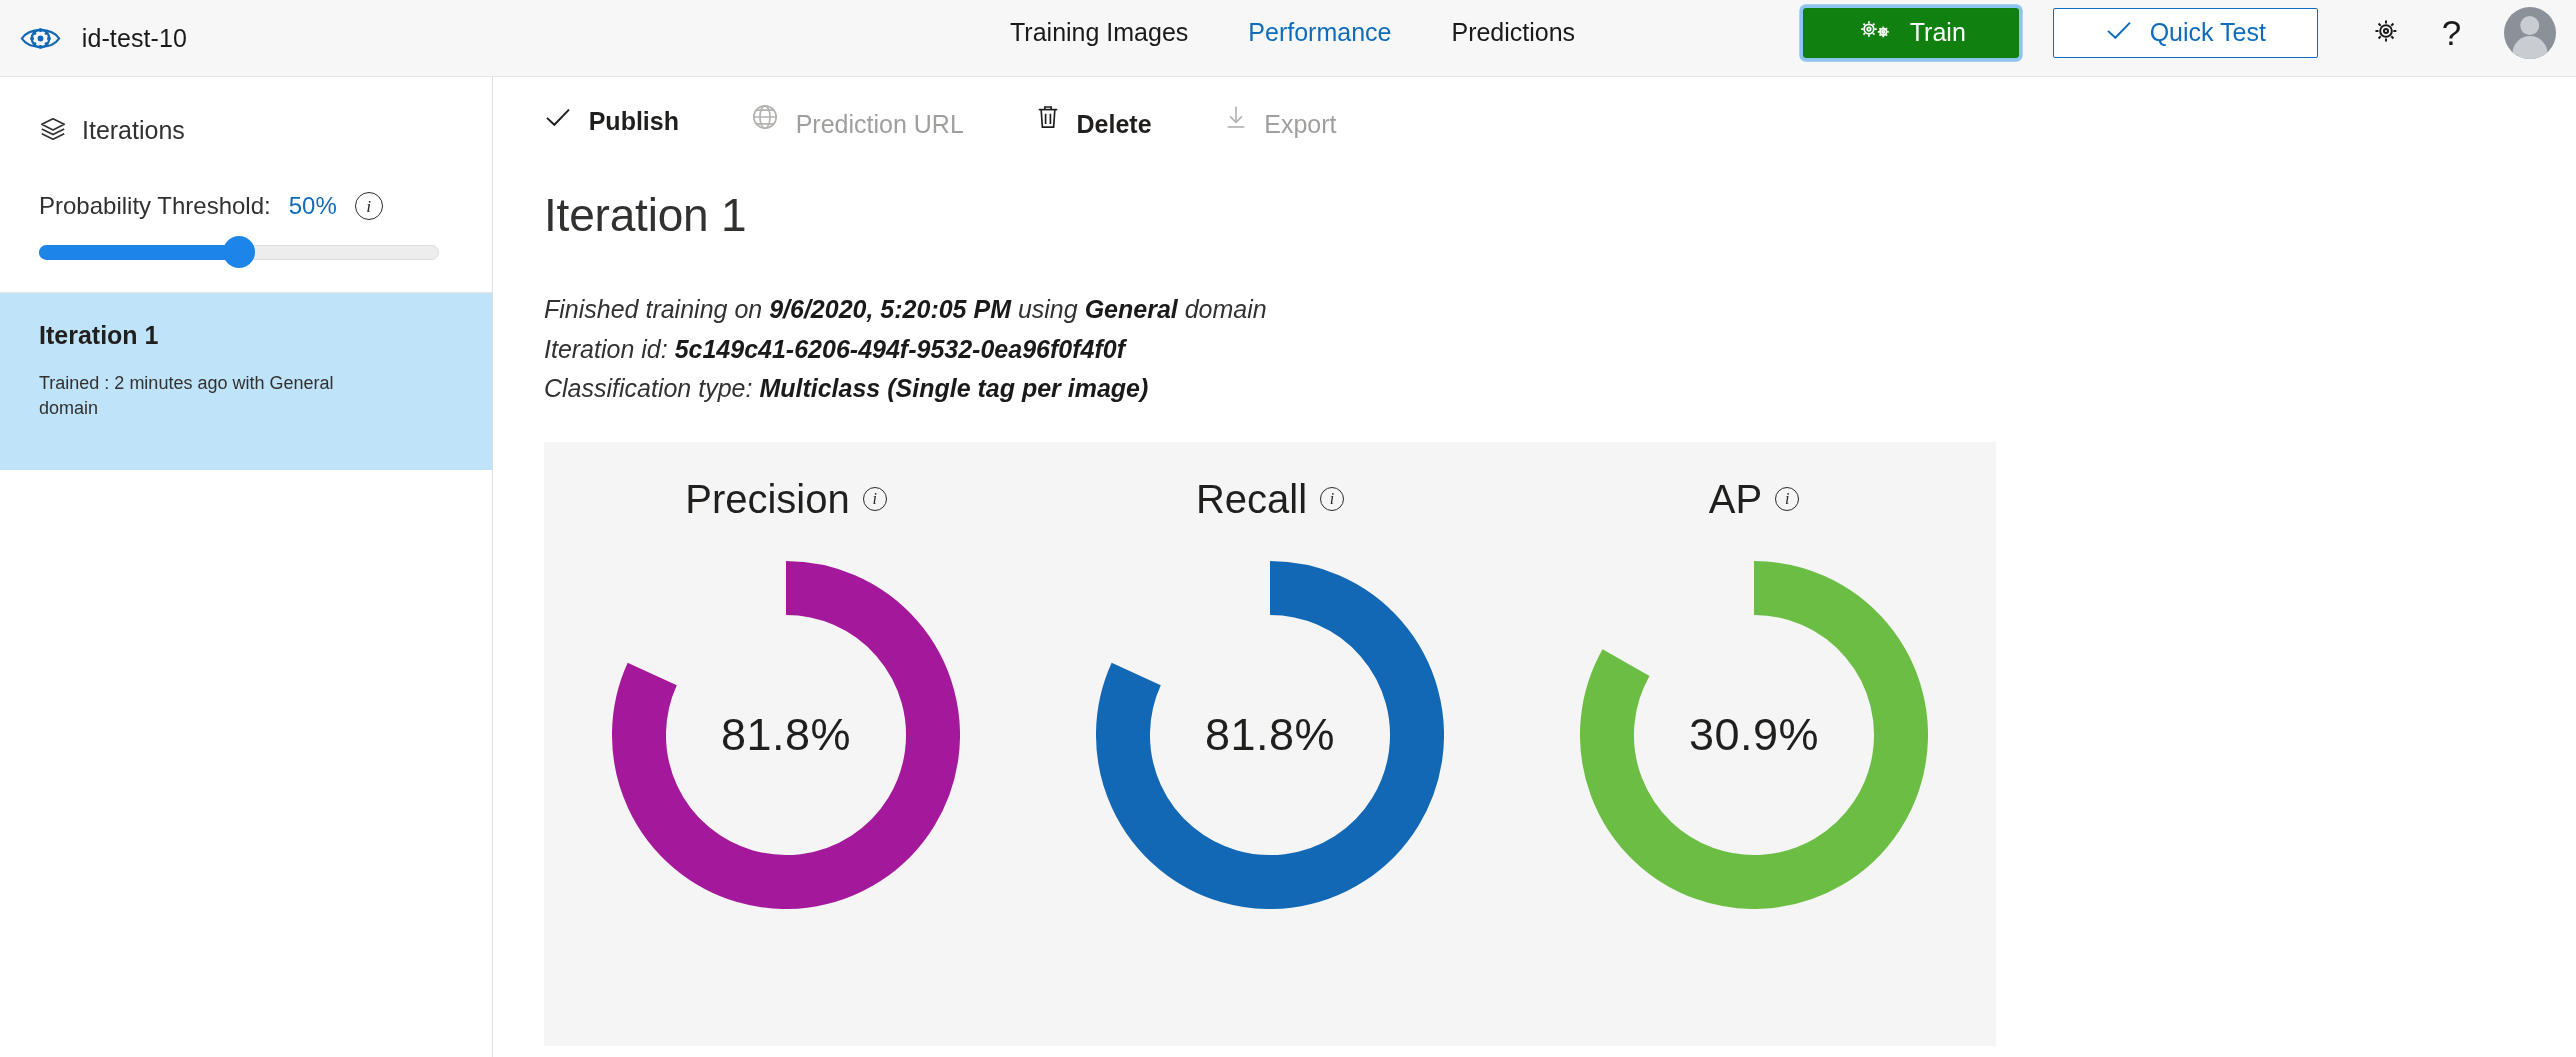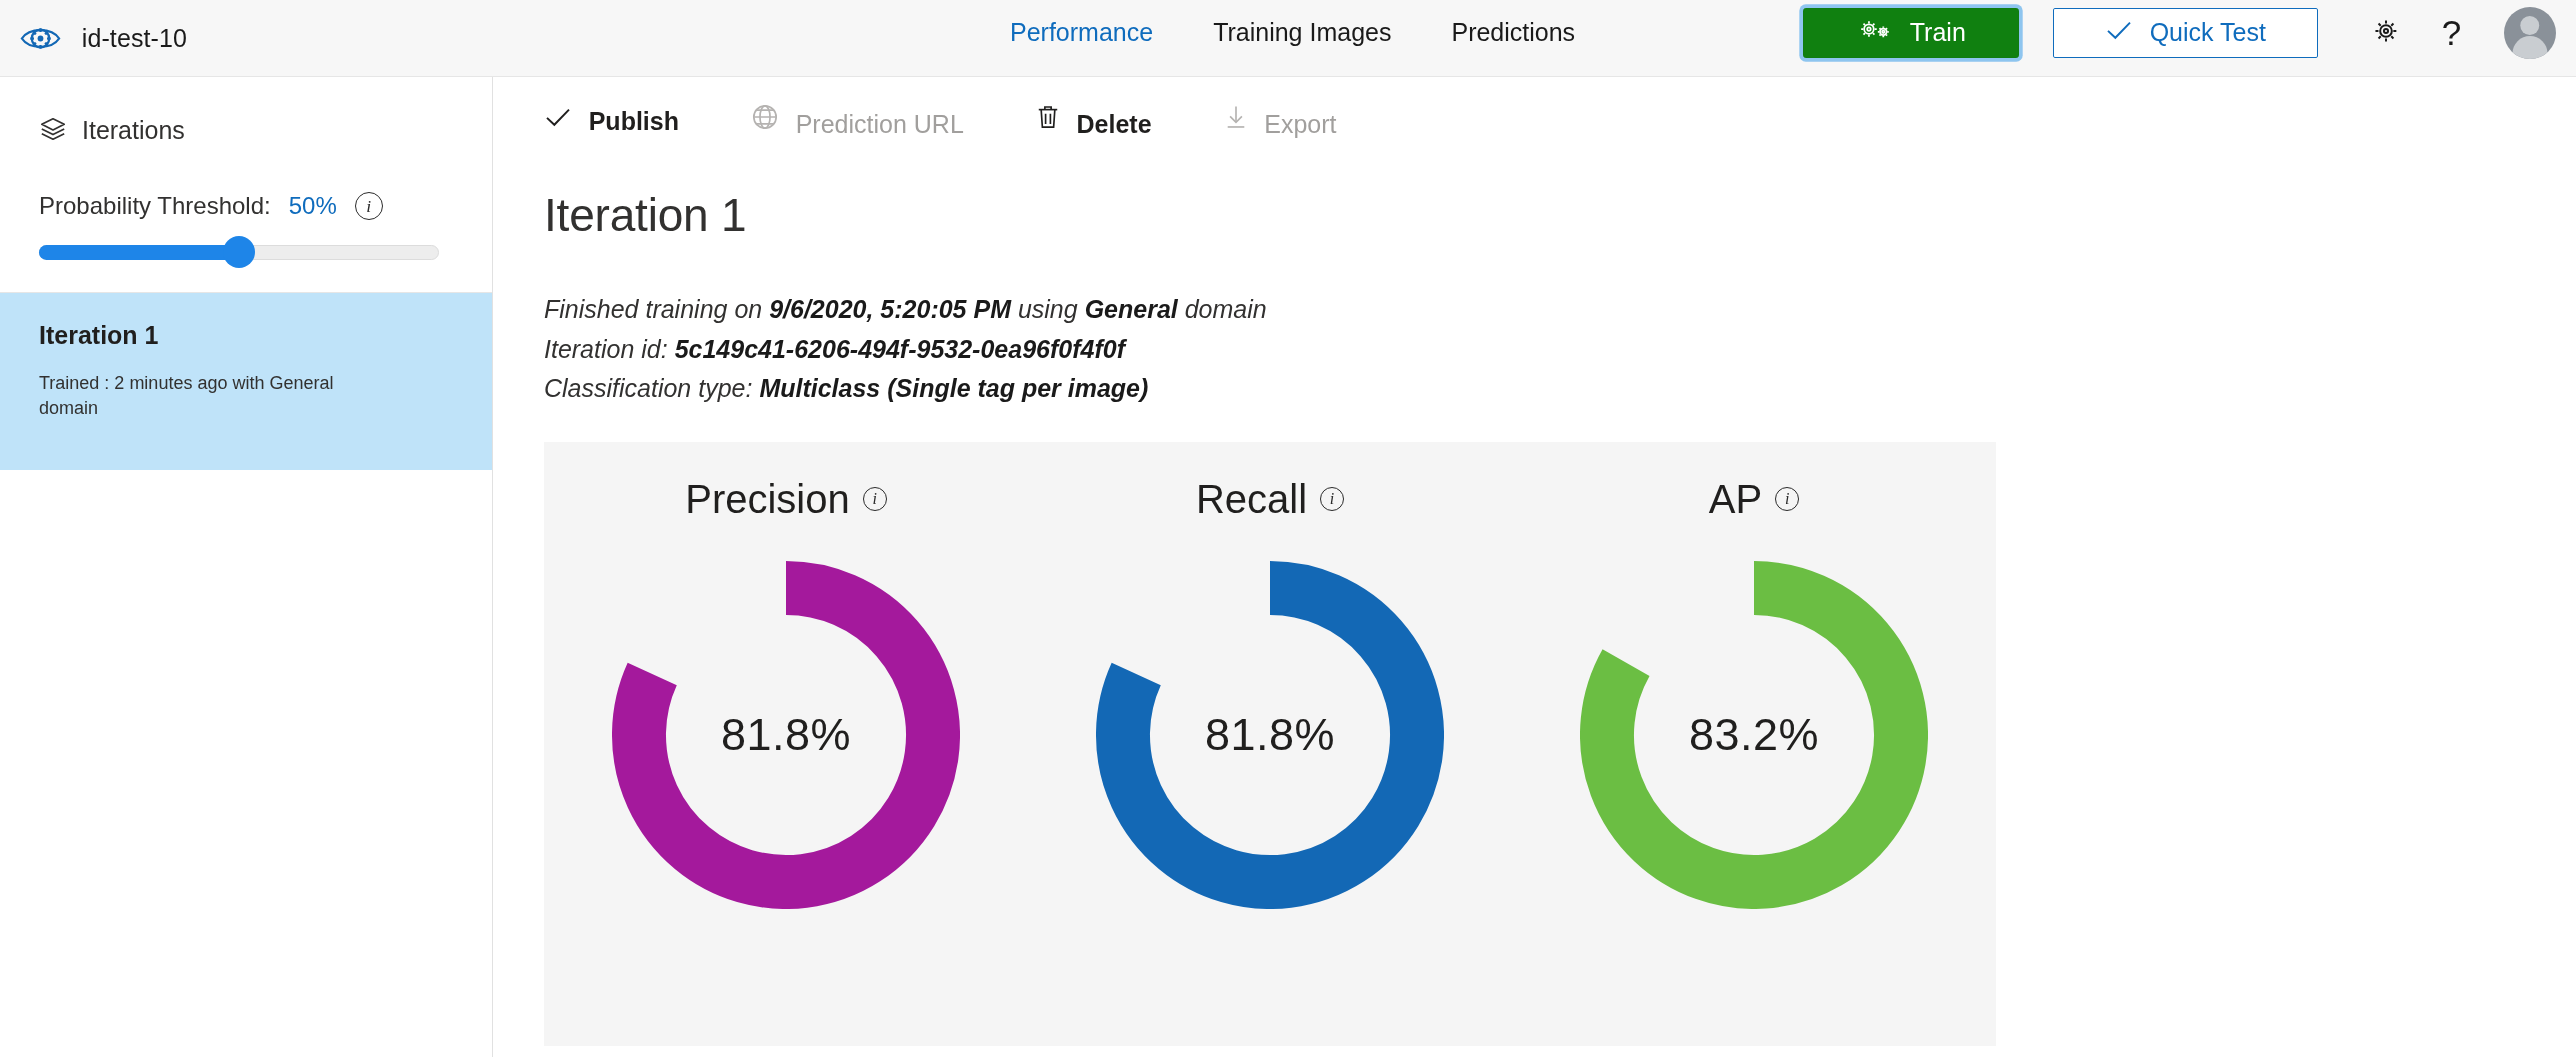--- a/index.html
+++ b/index.html
@@ -355,22 +355,22 @@
           <rect x="27.0" y="14.2" width="2.8" height="4" rx="0.7" transform="rotate(45 28.4 16.2)"></rect>
           <rect x="14.2" y="25.8" width="2.8" height="4" rx="0.7" transform="rotate(45 15.6 27.8)"></rect>
           <rect x="27.0" y="25.8" width="2.8" height="4" rx="0.7" transform="rotate(-45 28.4 27.8)"></rect>
         </g>
       </svg>
     </span>
     <span class="brand-title">id-test-10</span>
   </div>
 
   <div class="nav">
+    <div class="nav-tab">Training Images</div>
     <div class="nav-tab active">Performance</div>
-    <div class="nav-tab">Training Images</div>
     <div class="nav-tab">Predictions</div>
   </div>
 
   <div class="topbar-right">
 
     <div class="btn-train">
       <span>
         <svg viewBox="0 0 40 28" width="37" height="26" aria-hidden="true">
           <g fill="none" stroke="#ffffff" stroke-width="1.9">
             <circle cx="14" cy="13" r="5.2"></circle>
@@ -549,21 +549,21 @@
 
         <div class="metric-col">
           <div class="metric-title">
             <span>AP</span>
             <span class="info-circle sm">i</span>
           </div>
           <div class="donut">
             <svg viewBox="0 0 374 374" aria-hidden="true">
               <path id="arc-2" fill="none" stroke-width="58" d="M 187 29 A 158 158 0 1 1 49.48380004149584 109.19707750365222" stroke="#6bbe43"></path>
             </svg>
-            <div class="donut-value">83.2%</div>
+            <div class="donut-value">30.9%</div>
           </div>
         </div>
 
       </div>
     </div>
 
   </div>
 </div>
 
 

